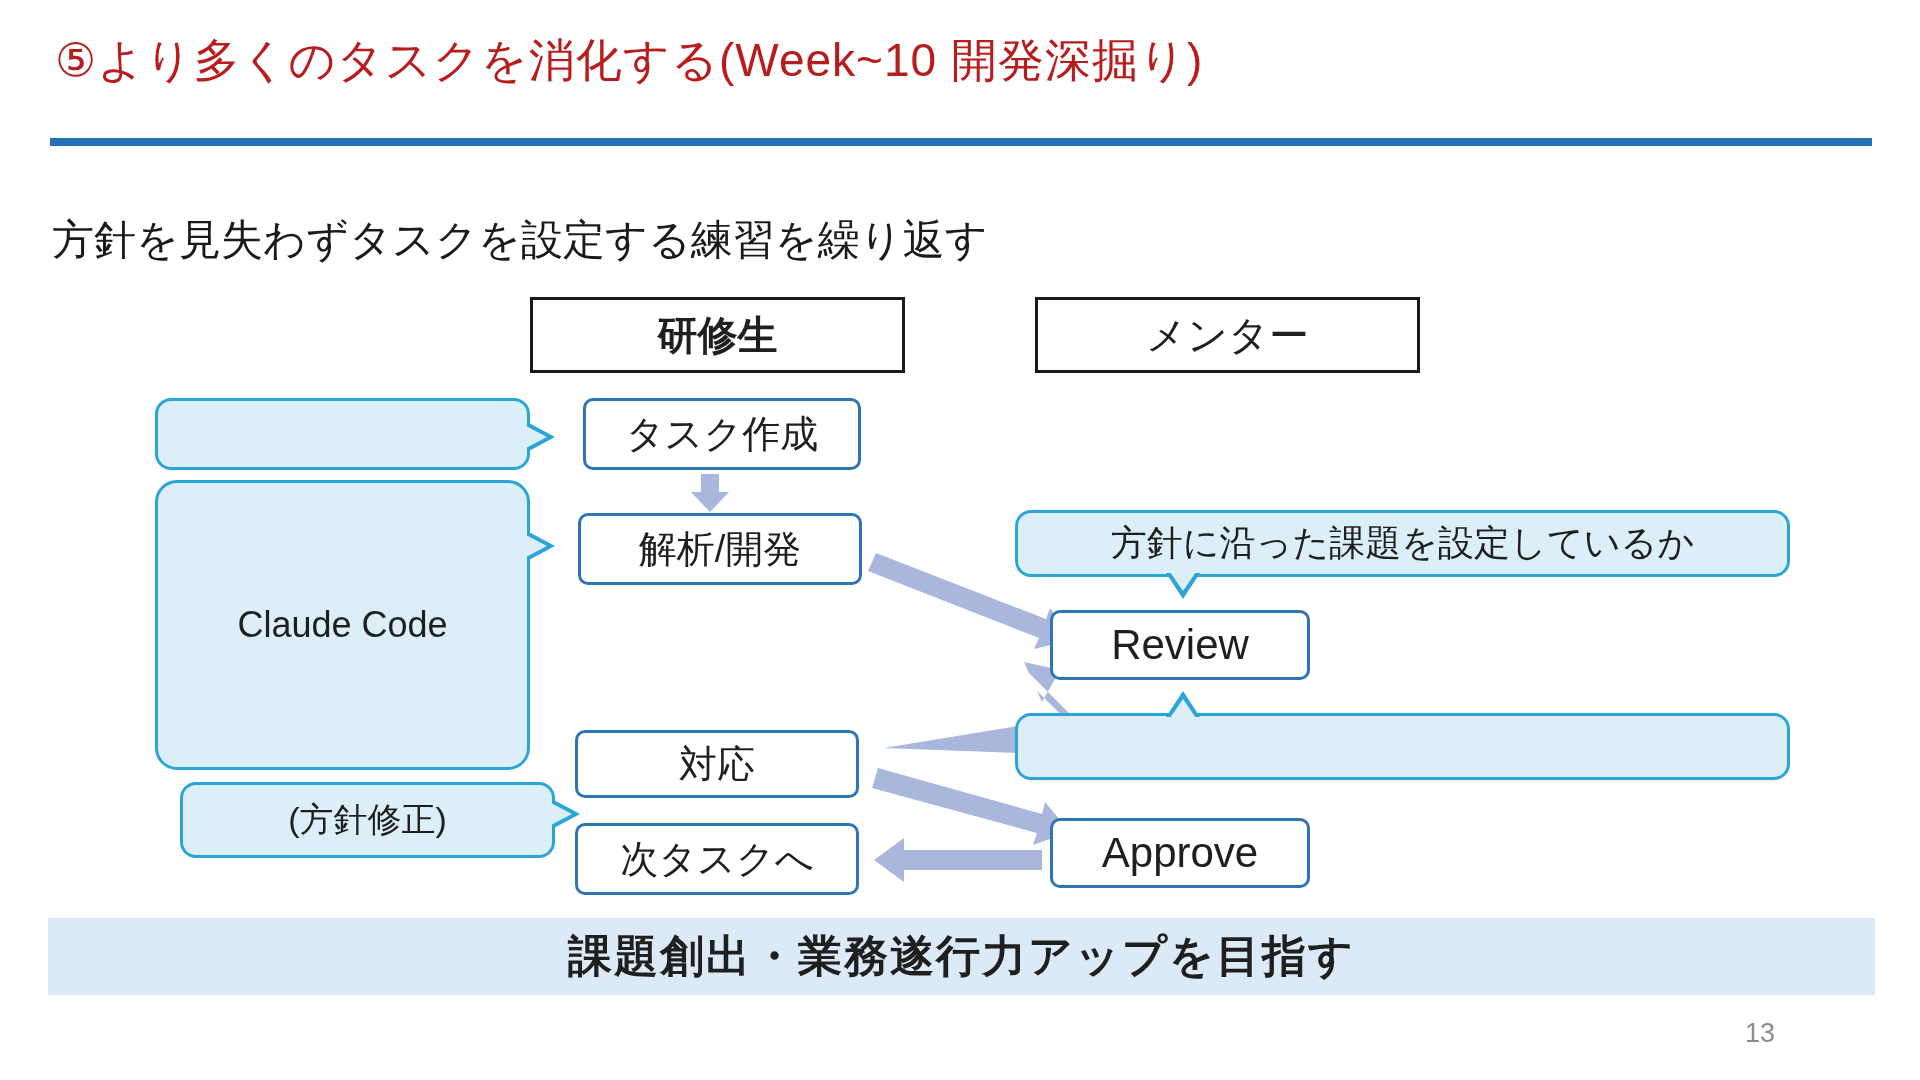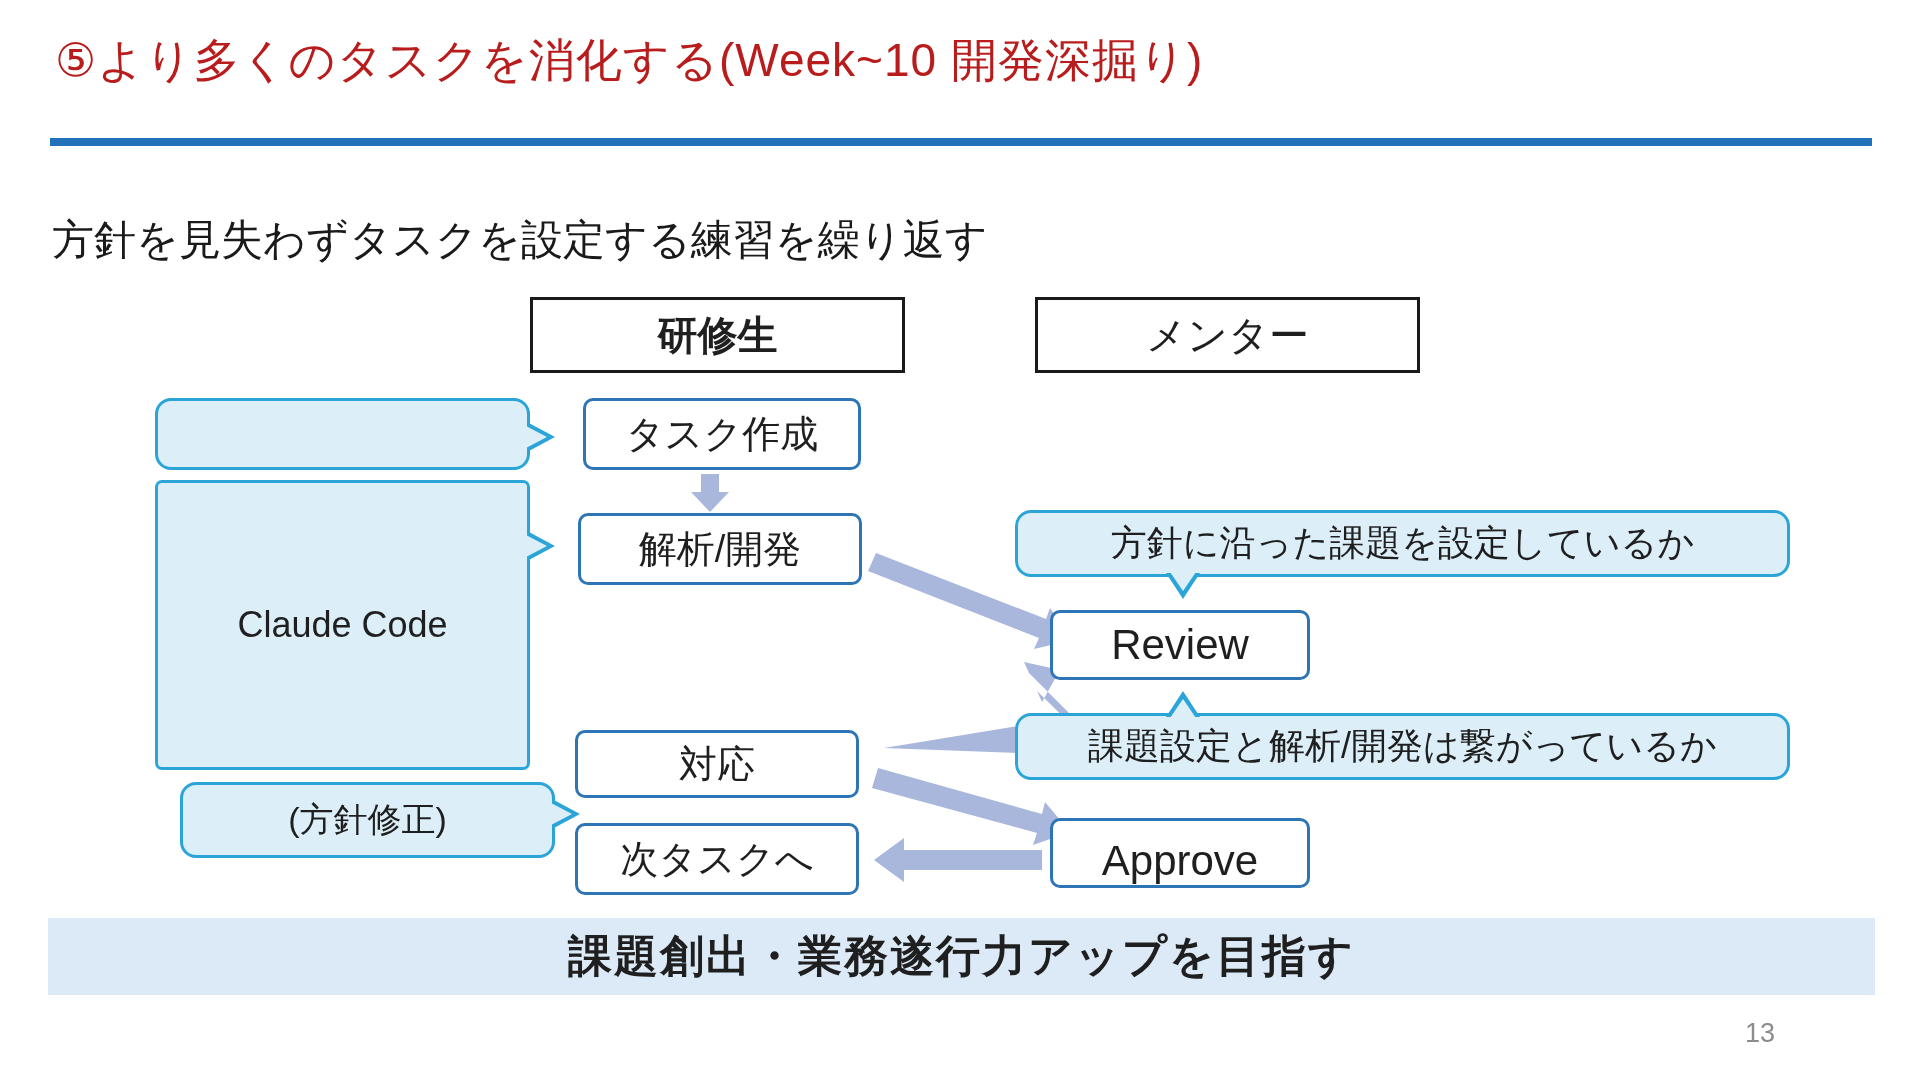--- a/index.html
+++ b/index.html
@@ -50,31 +50,31 @@
     border:3px solid var(--process-border);
     border-radius:10px;background:#fff;
     display:flex;align-items:center;justify-content:center;
     font-size:38px;
   }
   .box-task{left:583px;top:398px;width:278px;height:72px;}
   .box-analyze{left:578px;top:513px;width:284px;height:72px;}
   .box-respond{left:575px;top:730px;width:284px;height:68px;}
   .box-next{left:575px;top:823px;width:284px;height:72px;}
   .box-review{left:1050px;top:610px;width:260px;height:70px;font-size:42px;}
-  .box-approve{left:1050px;top:818px;width:260px;height:70px;font-size:42px;align-items:flex-end;}
+  .box-approve{left:1050px;top:818px;width:260px;height:70px;font-size:42px;}
 
   
   .bubble{
     border:3px solid var(--bubble-border);
     border-radius:16px;background:var(--bubble-fill);
     display:flex;align-items:center;justify-content:center;
     font-size:34px;
   }
   .bub-decide{left:155px;top:398px;width:375px;height:72px;}
-  .bub-claude{left:155px;top:480px;width:375px;height:290px;border-radius:7px;font-size:36px;}
+  .bub-claude{left:155px;top:480px;width:375px;height:290px;border-radius:22px;font-size:36px;}
   .bub-fix{left:152px;top:782px;width:375px;height:76px;margin-left:28px;}
   .bub-aligned{left:1015px;top:510px;width:775px;height:67px;font-size:36px;}
   .bub-connected{left:1015px;top:713px;width:775px;height:67px;font-size:36px;}
 
   
   .tail-r{position:absolute;width:0;height:0;
     border-top:15px solid transparent;border-bottom:15px solid transparent;
     border-left:28px solid var(--bubble-border);right:-28px;}
   .tail-r::after{content:"";position:absolute;left:-29px;top:-11px;width:0;height:0;
     border-top:11px solid transparent;border-bottom:11px solid transparent;
@@ -158,21 +158,20 @@
 <div class="abs bubble bub-fix">
   <span>(方針修正)</span>
   <span class="tail-r" style="top:14px;"></span>
 </div>
 
 <div class="abs bubble bub-aligned">
   <span>方針に沿った課題を設定しているか</span>
   <span class="tail-d" style="left:148px;"></span>
 </div>
 <div class="abs bubble bub-connected">
-  <span>課題設定と解析/開発は繋がっているか</span>
   <span class="tail-u" style="left:148px;"></span>
 </div>
 
 <div class="abs banner">
   <span>課題創出・業務遂行力アップを目指す</span>
 </div>
 
 <div class="abs page-num">13</div>
 
 </body></html>

